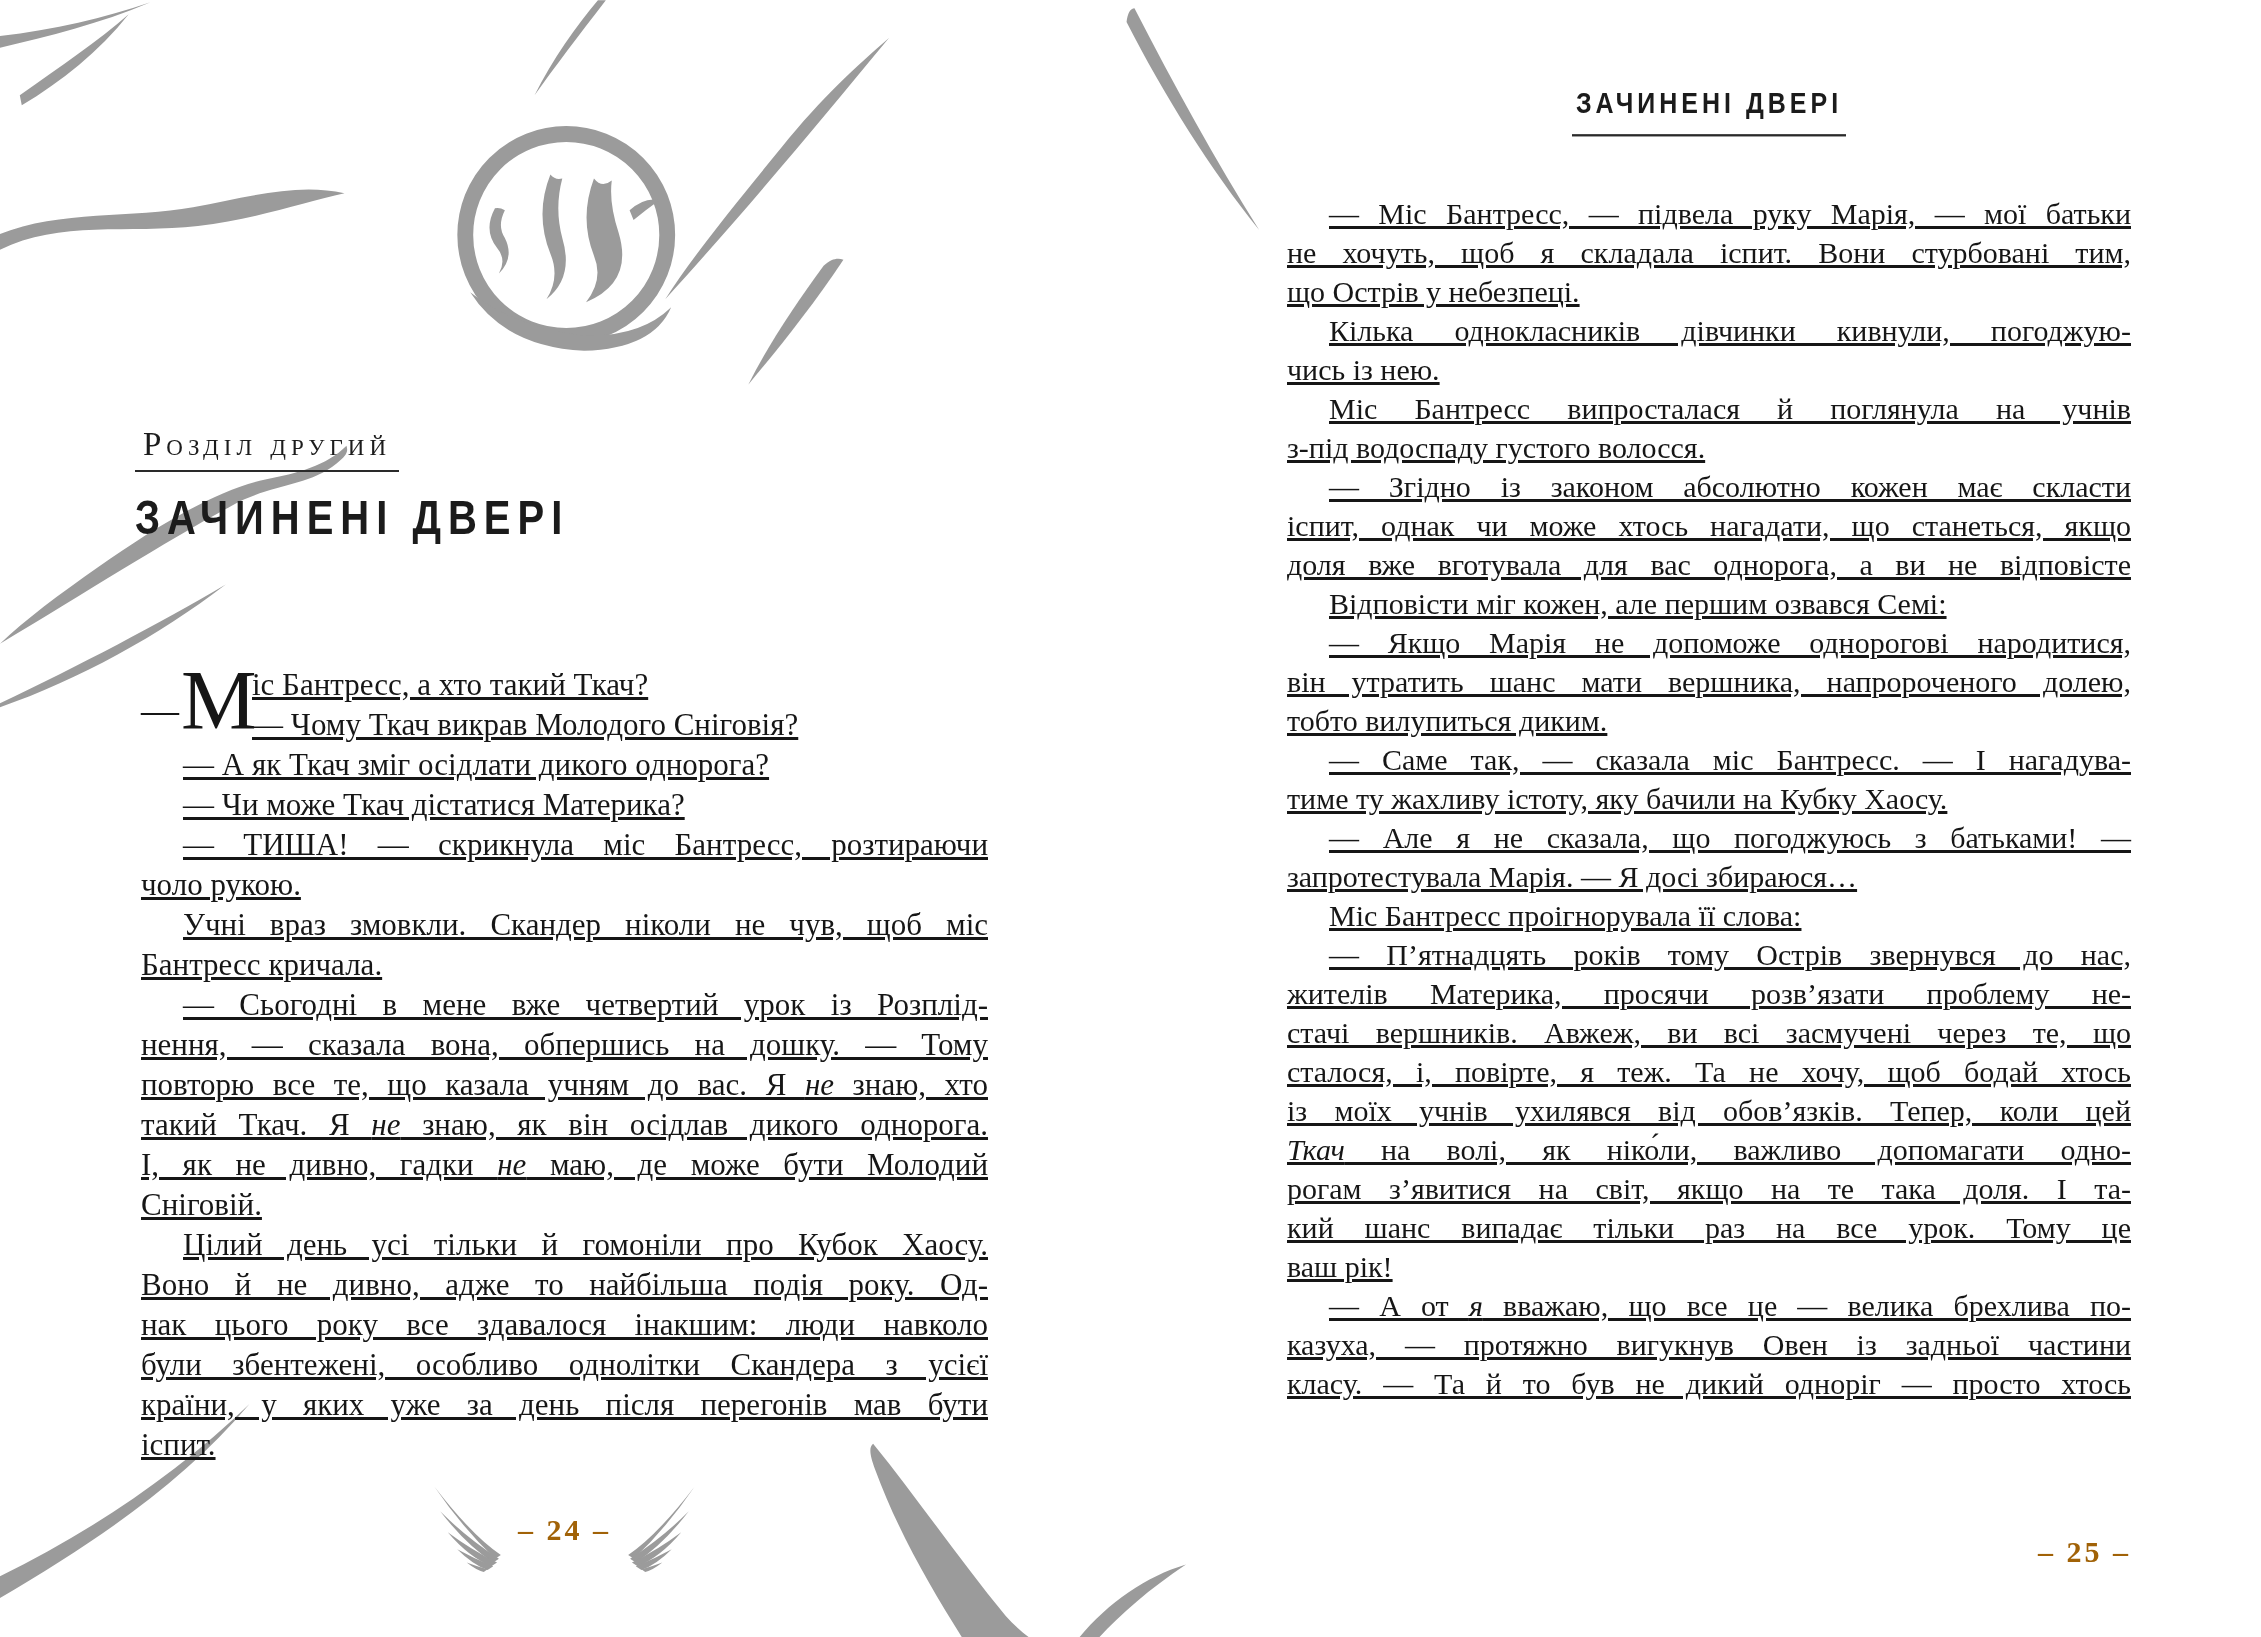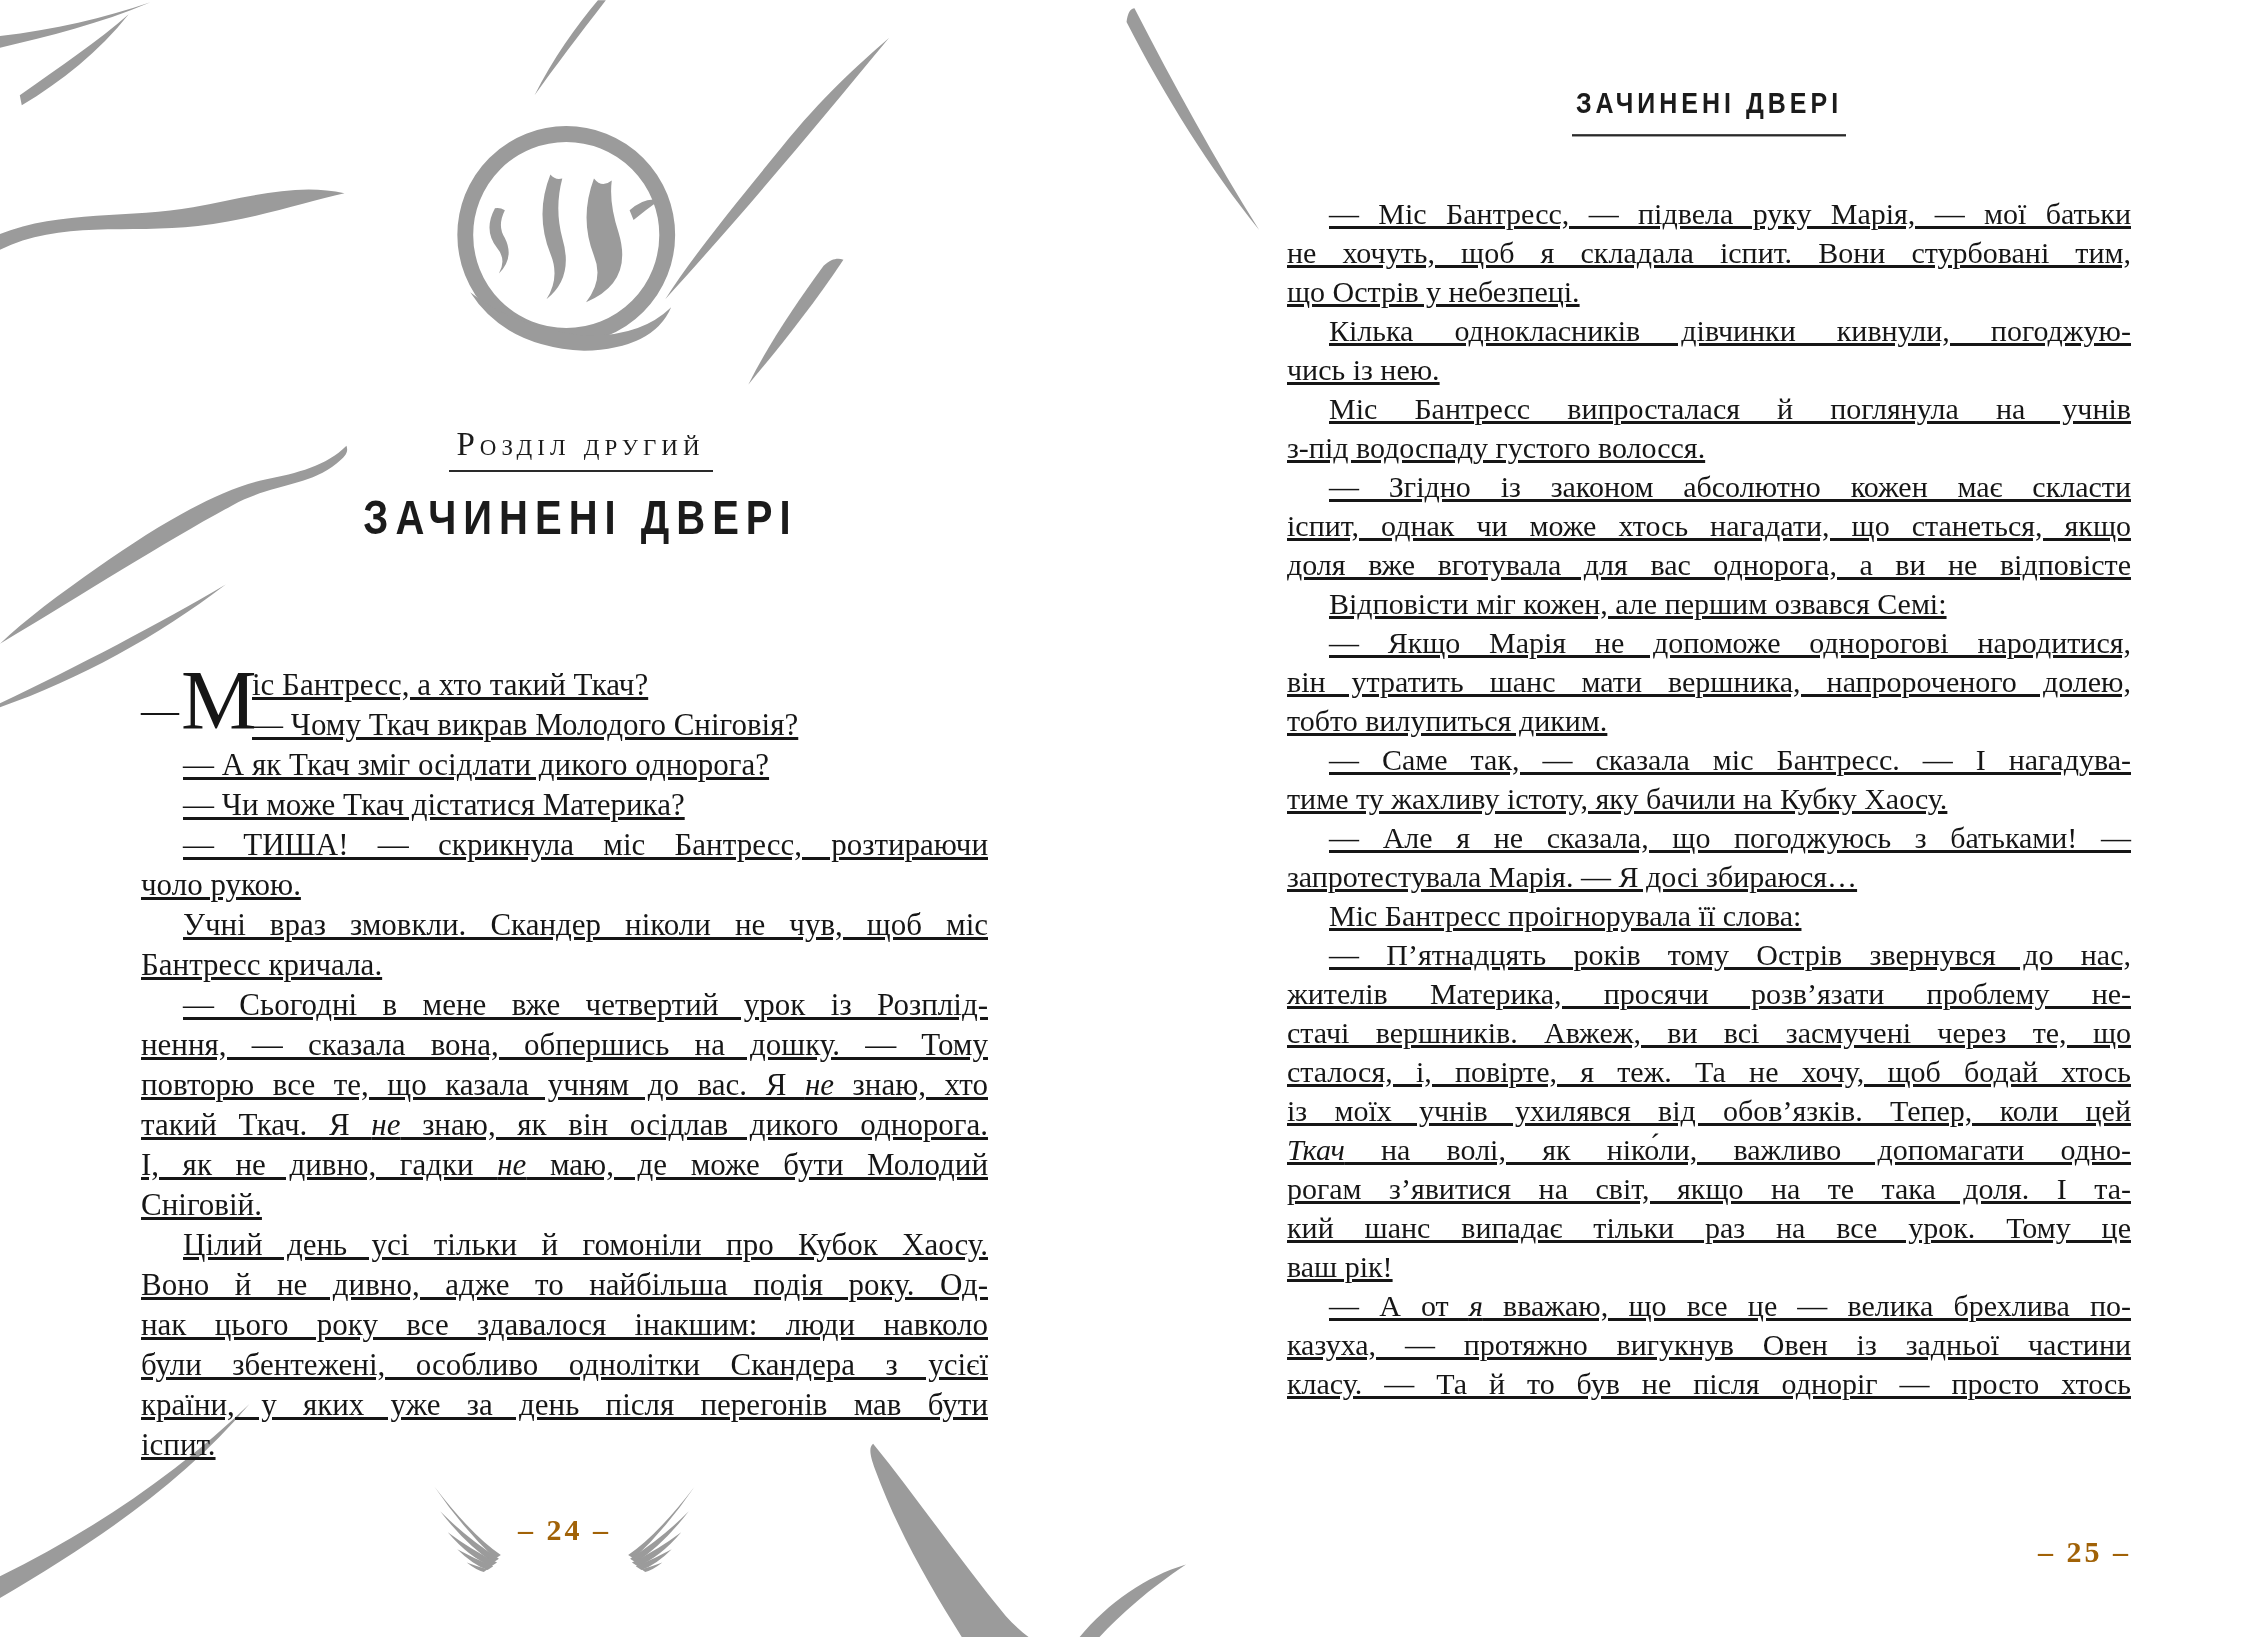--- a/index.html
+++ b/index.html
@@ -1,20 +1,20 @@
 <!DOCTYPE html>
 <html><head>
 <meta charset="utf-8">
 <style>
   html,body{margin:0;padding:0;}
   body{width:2261px;height:1638px;position:relative;background:#ffffff;overflow:hidden;
        font-family:"Liberation Serif","DejaVu Serif",serif;color:#161616;}
   .deco-layer{position:absolute;left:0;top:0;width:2261px;height:1638px;pointer-events:none;}
   
-  .chapter-head{position:absolute;left:157px;top:426px;width:847px;text-align:center;}
+  .chapter-head{position:absolute;left:135px;top:426px;width:847px;}
   .chapter-label{display:inline-block;font-size:33px;font-variant:small-caps;letter-spacing:5px;
                  color:#1c1c1c;border-bottom:2px solid #2a2a2a;padding:0 8px 7px 8px;}
   .chapter-title{margin-top:20px;}
   .chapter-title span{display:inline-block;font-family:"Liberation Sans","DejaVu Sans",sans-serif;
                  font-weight:700;font-size:40px;letter-spacing:7px;transform:scaleY(1.18);
                  transform-origin:center top;color:#1b1b1b;}
   .body-col{position:absolute;text-decoration:underline;}
   #left-body{left:141px;top:665px;width:847px;font-size:31px;line-height:40px;}
   #right-body{left:1287px;top:194px;width:844px;font-size:30px;line-height:39px;}
   .line{white-space:normal;}
@@ -151,19 +151,19 @@
     <div class="line j">жителів Материка, просячи розв’язати проблему не-</div>
     <div class="line j">стачі вершників. Авжеж, ви всі засмучені через те, що</div>
     <div class="line j">сталося, і, повірте, я теж. Та не хочу, щоб бодай хтось</div>
     <div class="line j">із моїх учнів ухилявся від обов’язків. Тепер, коли цей</div>
     <div class="line j"><i>Ткач</i> на волі, як ніко́ли, важливо допомагати одно-</div>
     <div class="line j">рогам з’явитися на світ, якщо на те така доля. І та-</div>
     <div class="line j">кий шанс випадає тільки раз на все урок. Тому це</div>
     <div class="line">ваш рік!</div>
     <div class="line j ind">— А от <i>я</i> вважаю, що все це — велика брехлива по-</div>
     <div class="line j">казуха, — протяжно вигукнув Овен із задньої частини</div>
-    <div class="line j">класу. — Та й то був не після одноріг — просто хтось</div>
+    <div class="line j">класу. — Та й то був не дикий одноріг — просто хтось</div>
   </div>
 
 <div class="footer-right">
   <span class="page-num">– 25 –</span>
 </div>
 
 
 </body></html>

